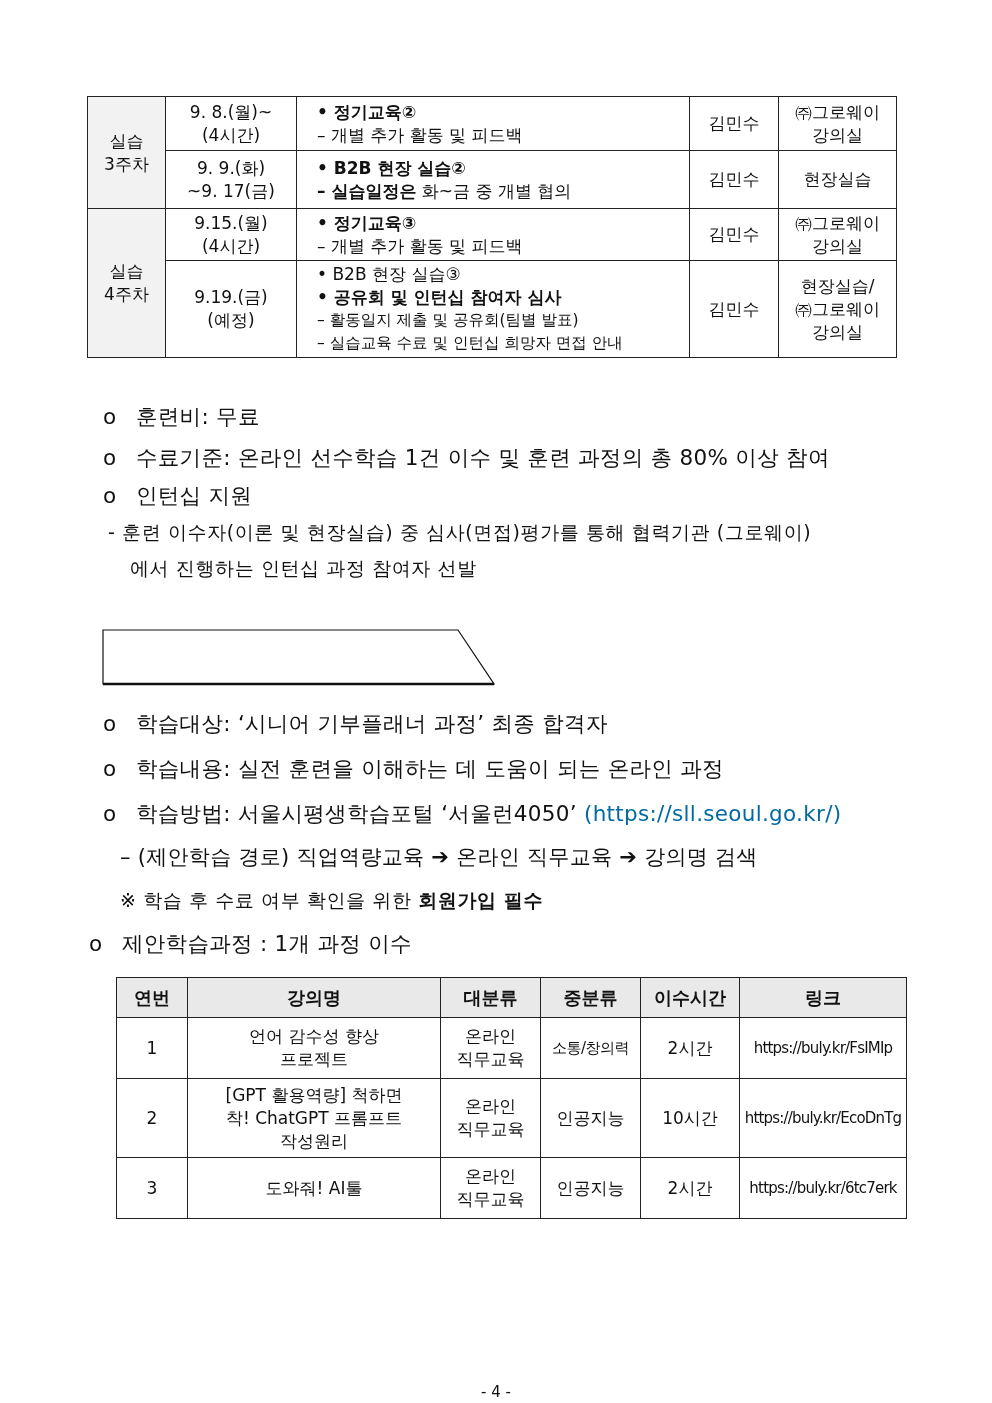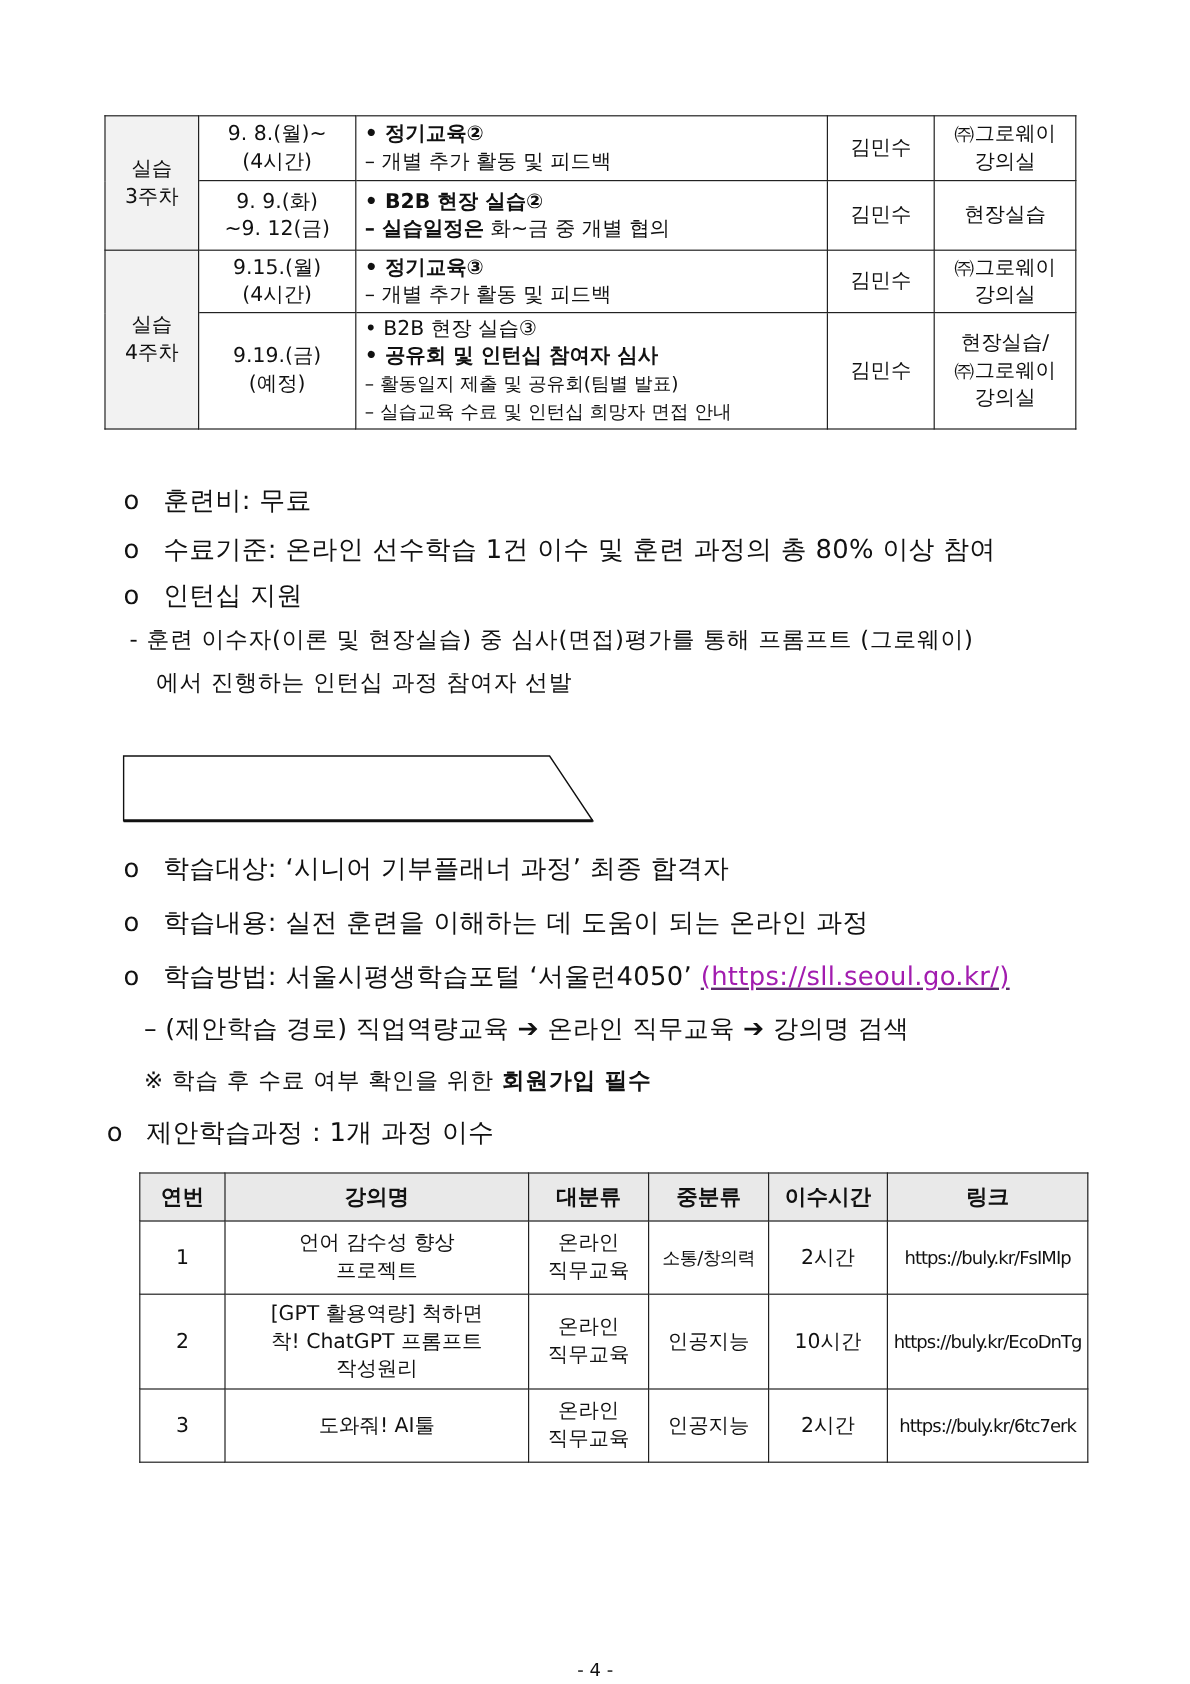--- a/index.html
+++ b/index.html
@@ -12,42 +12,42 @@
   table.sched {
     position: absolute; left: 87px; top: 96px; width: 809px;
     border-collapse: collapse; table-layout: fixed;
   }
   table.sched td {
     border: 1px solid #222; padding: 0; font-size: 17px; line-height: 23px;
     vertical-align: middle;
   }
   table.sched td.week { background: #f2f2f2; text-align: center; border-right: 1px solid #222; }
   table.sched td.date { text-align: center; }
-  table.sched td.content { padding-left: 7px; text-align: left; }
+  table.sched td.content { padding-left: 20px; text-align: left; }
   table.sched td.center { text-align: center; }
   table.sched .b { font-weight: bold; }
   table.sched .ln { display: block; white-space: nowrap; }
   table.sched .small { font-size: 15.5px; }
 
   
   .para { position: absolute; left: 103px; font-size: 21.5px; white-space: nowrap; letter-spacing: 0.3px; }
   .para .o { display: inline-block; width: 33px; }
   .sub { position: absolute; font-size: 19px; white-space: nowrap; letter-spacing: 0.6px; }
 
   
   .section {
     position: absolute; left: 102px; top: 629px; width: 392px; height: 55px;
   }
   .section svg { position: absolute; left: 0; top: 0; }
   .section .title {
     position: absolute; left: 16px; top: 10px; font-size: 27px; font-weight: bold;
     letter-spacing: 0.5px; white-space: nowrap;
   }
 
-  .link { color: #a21caf; text-decoration: underline; text-decoration-color: #5a2a6a; }
+  .link { color: #0369a1; text-decoration-color: #5a2a6a; }
 
   
   table.course {
     position: absolute; left: 116px; top: 977px; width: 790px;
     border-collapse: collapse; table-layout: fixed;
   }
   table.course th, table.course td {
     border: 1px solid #222; text-align: center; vertical-align: middle;
     font-size: 17px; line-height: 23px; padding: 0;
   }
@@ -85,21 +85,21 @@
     </td>
     <td class="center">김민수</td>
     <td class="center">
       <span class="ln">㈜그로웨이</span>
       <span class="ln">강의실</span>
     </td>
   </tr>
   <tr style="height:58px">
     <td class="date">
       <span class="ln">9. 9.(화)</span>
-      <span class="ln">~9. 12(금)</span>
+      <span class="ln">~9. 17(금)</span>
     </td>
     <td class="content">
       <span class="ln b">• B2B 현장 실습②</span>
       <span class="ln"><span class="b">– 실습일정은</span><span> 화~금 중 개별 협의</span></span>
     </td>
     <td class="center">김민수</td>
     <td class="center">
       <span class="ln">현장실습</span>
     </td>
   </tr>
@@ -146,21 +146,21 @@
 
 <div class="para" style="top:402px">
   <span class="o">o</span><span>훈련비: 무료</span>
 </div>
 <div class="para" style="top:443px">
   <span class="o">o</span><span>수료기준: 온라인 선수학습 1건 이수 및 훈련 과정의 총 80% 이상 참여</span>
 </div>
 <div class="para" style="top:481px">
   <span class="o">o</span><span>인턴십 지원</span>
 </div>
-<div class="sub" style="left:108px; top:520px;">- 훈련 이수자(이론 및 현장실습) 중 심사(면접)평가를 통해 프롬프트 (그로웨이)</div>
+<div class="sub" style="left:108px; top:520px;">- 훈련 이수자(이론 및 현장실습) 중 심사(면접)평가를 통해 협력기관 (그로웨이)</div>
 <div class="sub" style="left:130px; top:556px;">에서 진행하는 인턴십 과정 참여자 선발</div>
 
 <div class="section">
   <svg width="394" height="57" viewBox="0 0 394 57">
     <polygon points="1,1 356,1 392,55 1,55" fill="#ffffff" stroke="#111" stroke-width="1.2"></polygon>
     <line x1="1" y1="55" x2="392" y2="55" stroke="#111" stroke-width="2.5"></line>
   </svg>
 </div>
 
 <div class="para" style="top:709px">

